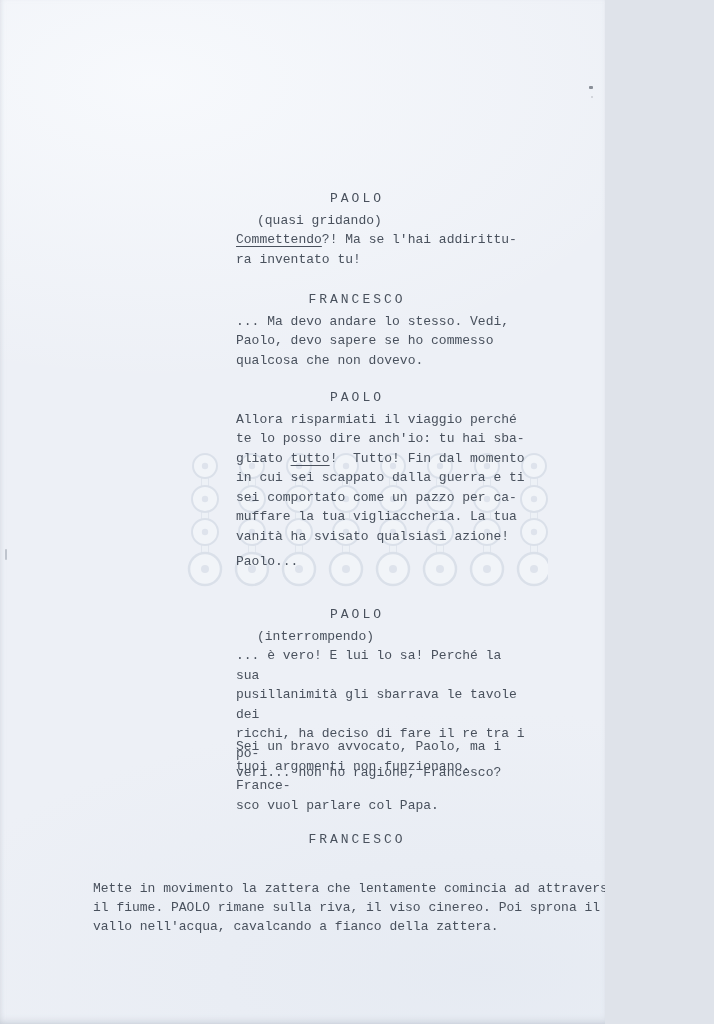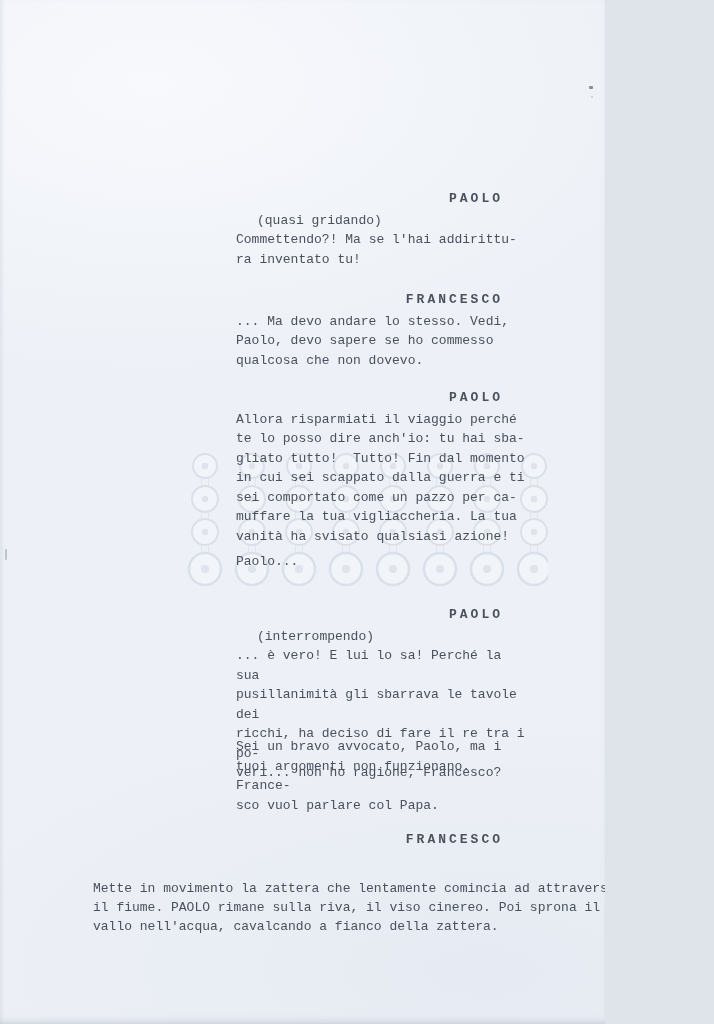--- a/index.html
+++ b/index.html
@@ -33,30 +33,30 @@
     z-index: 2;
   }
   .block-0 { top: 189px; }
   .block-1 { top: 290px; }
   .block-2 { top: 388px; }
   .block-3 { top: 552px; }
   .block-4 { top: 605px; }
   .block-5 { top: 737px; }
   .block-6 { top: 830px; }
   .cue {
-    text-align: right;
+    text-align: center;
     transform: translateX(-25px);
     letter-spacing: 3px;
     margin-bottom: 2px;
     white-space: nowrap;
-    font-weight: bold;
   }
   .paren { padding-left: 21px; }
   .speech { white-space: pre-wrap; }
   .speech .u {
+    text-decoration: underline;
     text-underline-offset: 3px;
   }
   .action {
     position: absolute;
     left: 93px; top: 879px; width: 560px;
     font-size: 13px; line-height: 19px;
     white-space: pre-wrap;
     z-index: 2;
   }
   

